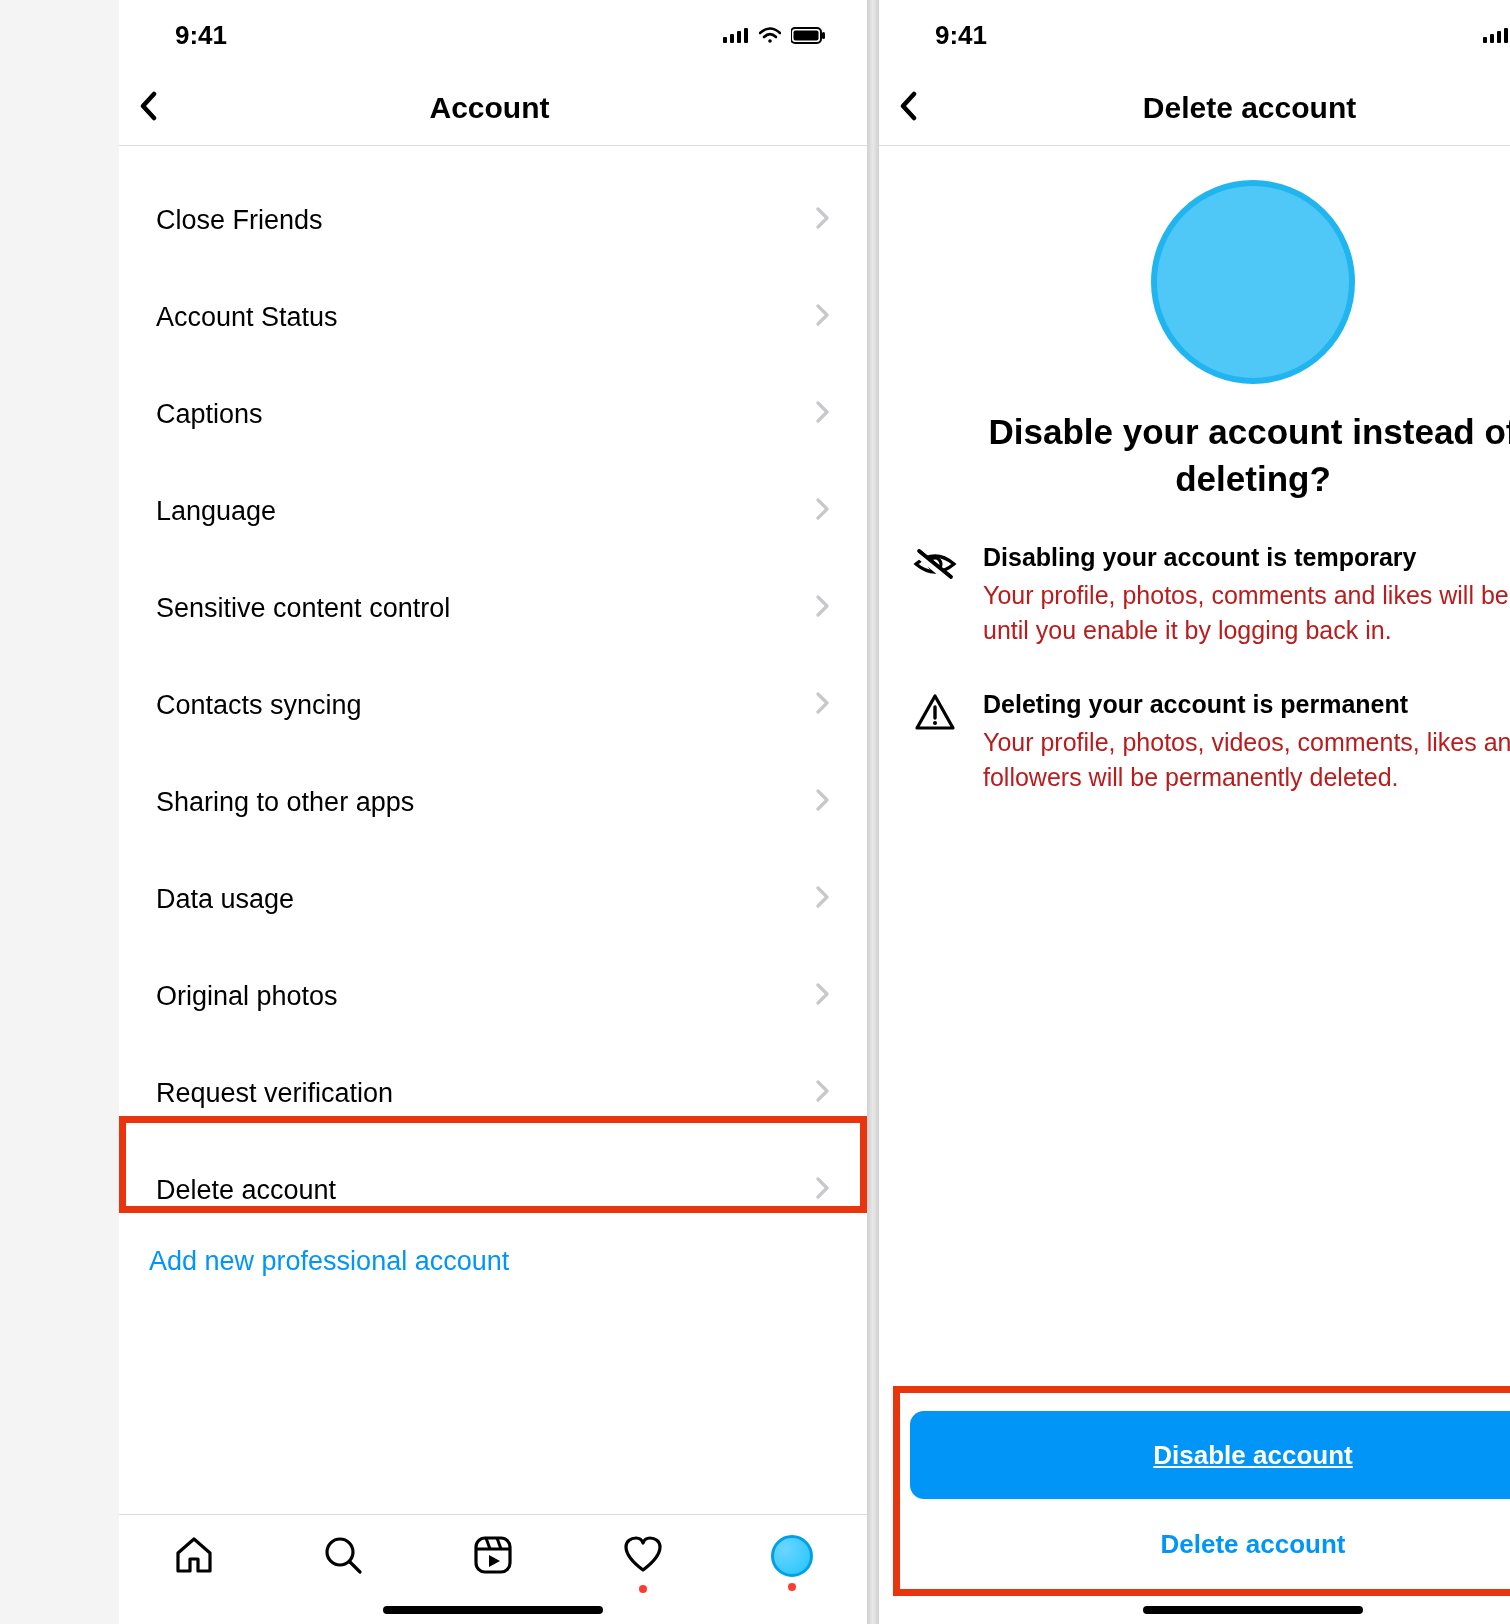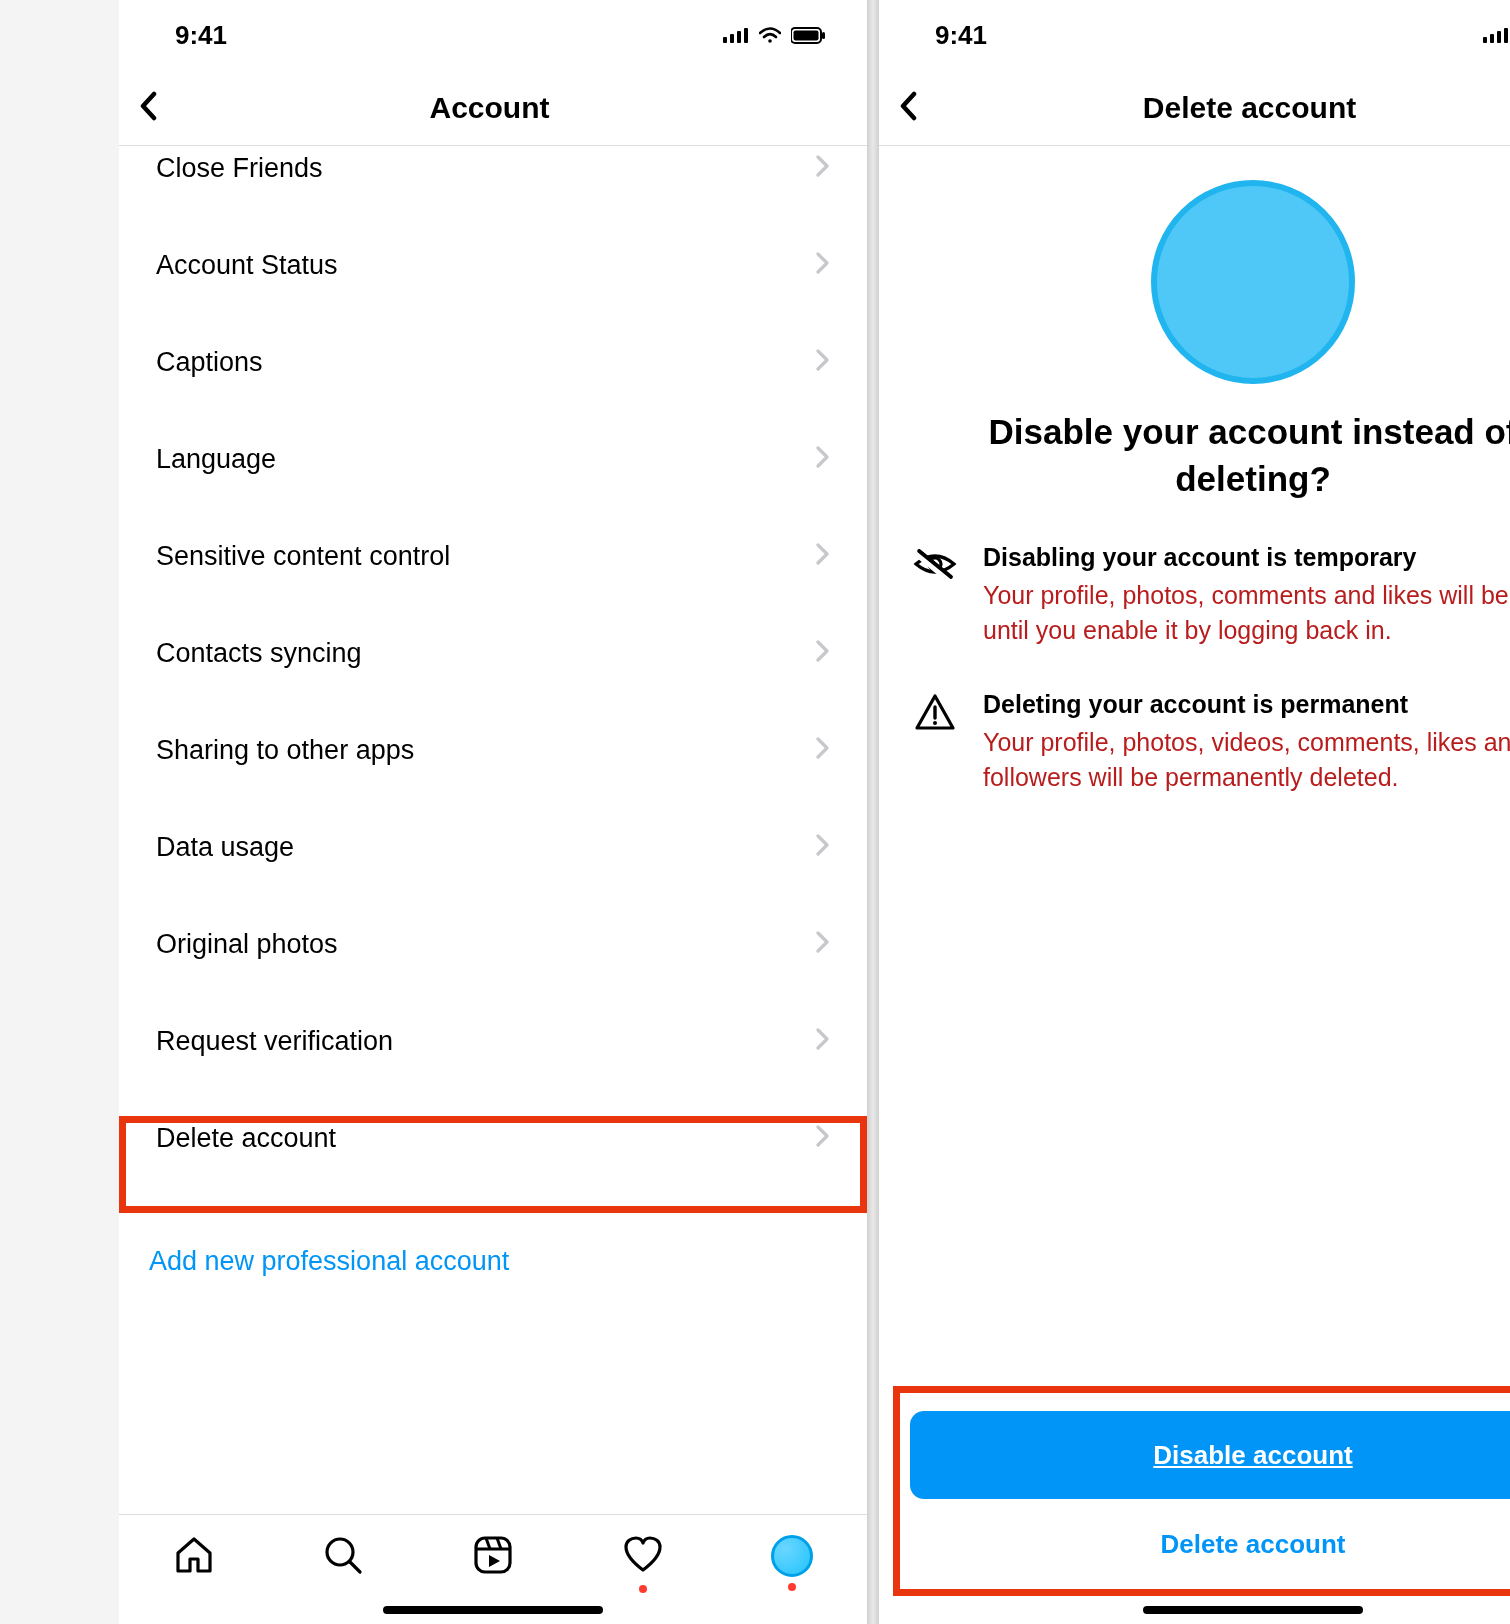--- a/index.html
+++ b/index.html
@@ -37,21 +37,21 @@
     font-size:30px; font-weight:800;
   }
   .back-btn {
     width:60px; height:100%; display:flex; align-items:center; justify-content:center;
     cursor:pointer; z-index:2;
   }
 
   
   .settings-list { }
   .settings-row {
-    height:97px; display:flex; align-items:flex-start; justify-content:space-between;
+    height:97px; display:flex; align-items:flex-end; justify-content:space-between;
     padding:0 30px; font-size:27px; font-weight:500; color:#000;
     cursor:pointer; border:7px solid transparent;
   }
   .settings-row.highlighted { border:7px solid #e8350d; }
   .settings-row .chev { color:#c7c7cc; }
   .link-row {
     height:97px; display:flex; align-items:center; padding:0 30px;
     font-size:27px; font-weight:500; color:#0095f6; cursor:pointer;
   }
 

